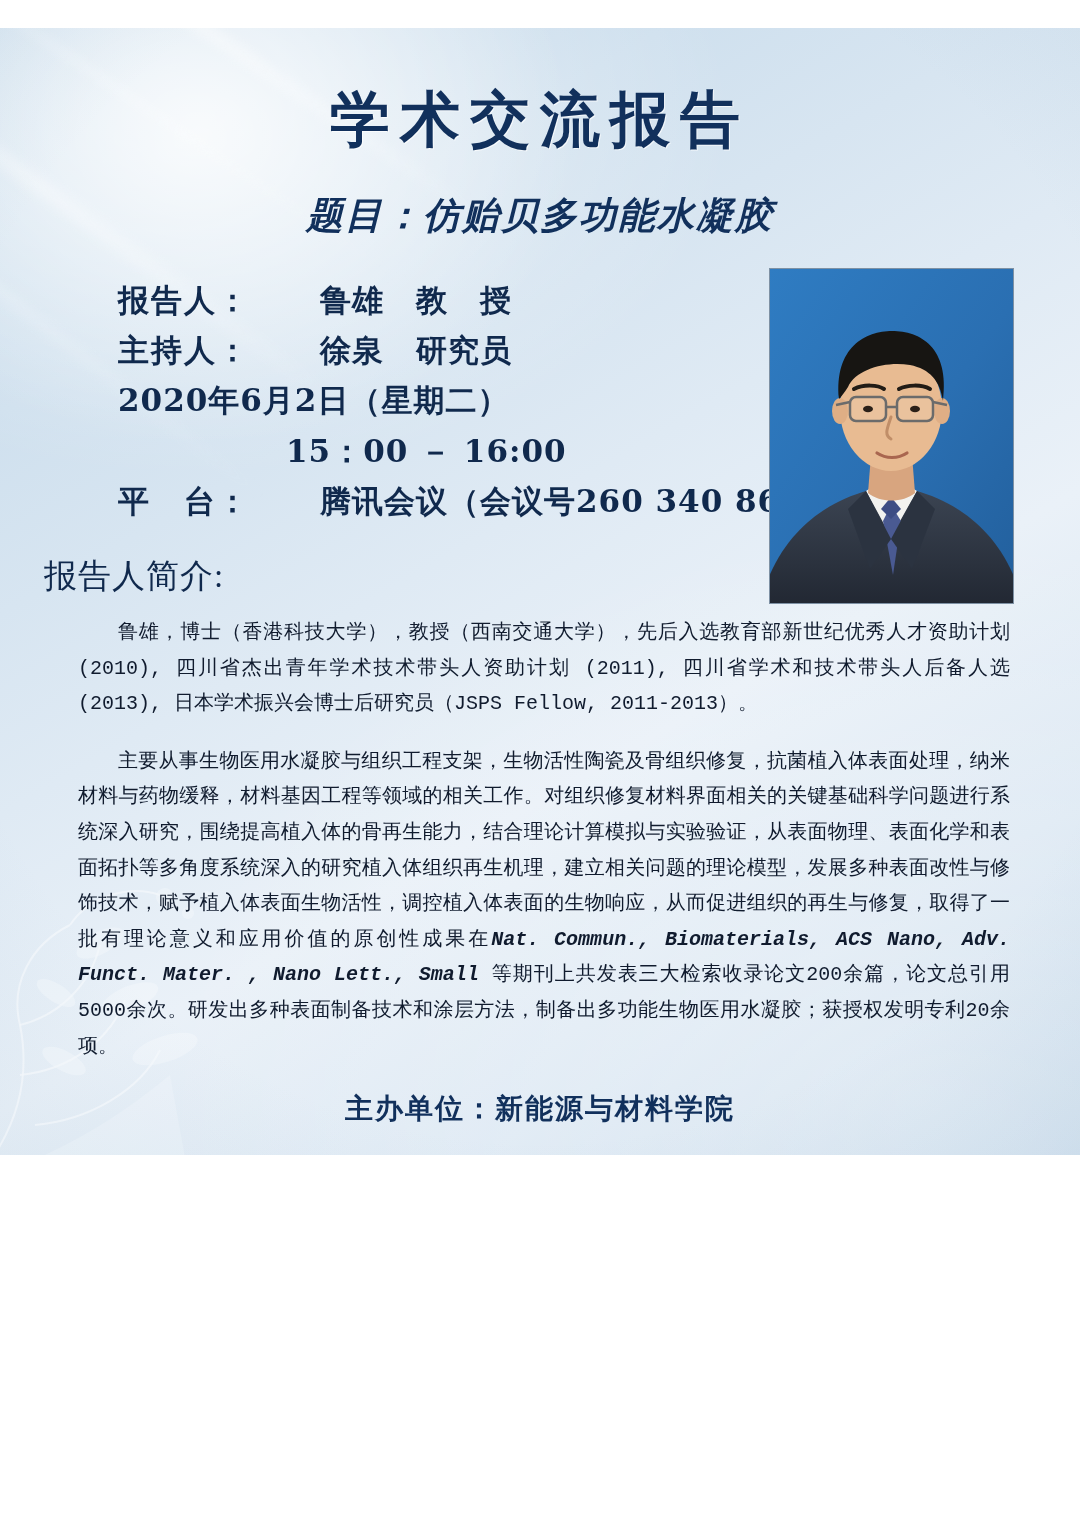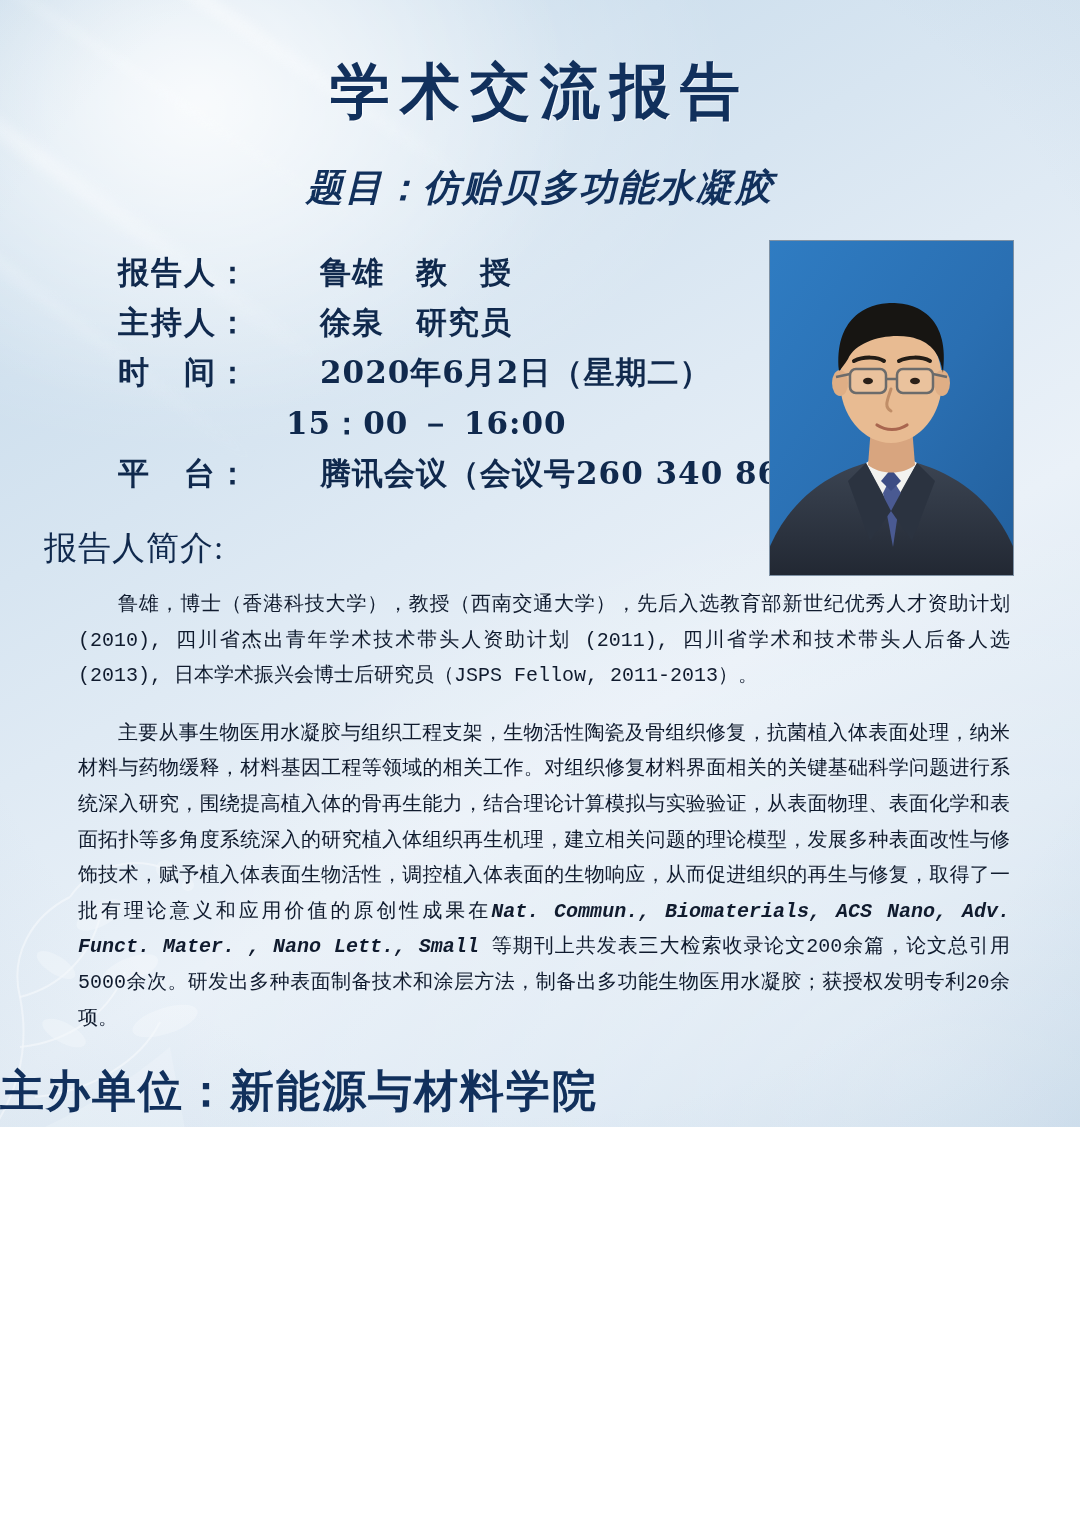--- a/index.html
+++ b/index.html
@@ -15,20 +15,21 @@
 
   #poster {
     position: relative;
     width: 1080px;
     height: 1127px;
     background:
       radial-gradient(ellipse 900px 600px at 18% 8%, rgba(255,255,255,0.55) 0%, rgba(255,255,255,0.0) 60%),
       radial-gradient(ellipse 1200px 900px at 85% 95%, rgba(255,255,255,0.35) 0%, rgba(255,255,255,0.0) 65%),
       linear-gradient(150deg, #b9d2e6 0%, #cfe0ee 22%, #dfeaf4 45%, #eaf1f8 62%, #dce8f3 80%, #c6d9ea 100%);
     overflow: hidden;
+    margin-top: 28px;
   }
 
   
   .streak {
     position: absolute;
     pointer-events: none;
     background: linear-gradient(90deg, rgba(255,255,255,0) 0%, rgba(255,255,255,0.85) 50%, rgba(255,255,255,0) 100%);
     filter: blur(6px);
     opacity: .75;
   }
@@ -118,22 +119,23 @@
     line-height: 1.78;
     color: #101b2e;
     text-align: justify;
     text-indent: 2em;
     font-family: Liberation Mono, monospace;
   }
   .para.p2 { margin-top: 22px; }
   .para i, .para em { font-style: italic; font-weight: bold; }
 
   .host {
+    text-align: center;
     margin-top: 26px;
-    font-size: 44px;
+    font-size: 28px;
     font-weight: bold;
     color: #11305c;
     letter-spacing: 2px;
     font-family: "DejaVu Serif", "Liberation Serif", serif;
   }
 </style>
 </head>
 <body>
 
 <div id="poster">
@@ -230,21 +232,20 @@
     <div class="info-block">
       <div class="info-row">
         <span class="info-label">报告人：</span>
         <span class="info-value">鲁雄　教　授</span>
       </div>
       <div class="info-row">
         <span class="info-label">主持人：</span>
         <span class="info-value">徐泉　研究员</span>
       </div>
       <div class="info-row">
-        <span class="info-label">时　间：</span>
         <span class="info-value">2020年6月2日（星期二）</span>
       </div>
       <div class="info-row indent">
         <span class="info-value">15：00 － 16:00</span>
       </div>
       <div class="info-row">
         <span class="info-label">平　台：</span>
         <span class="info-value">腾讯会议（会议号260 340 867）</span>
       </div>
     </div>

